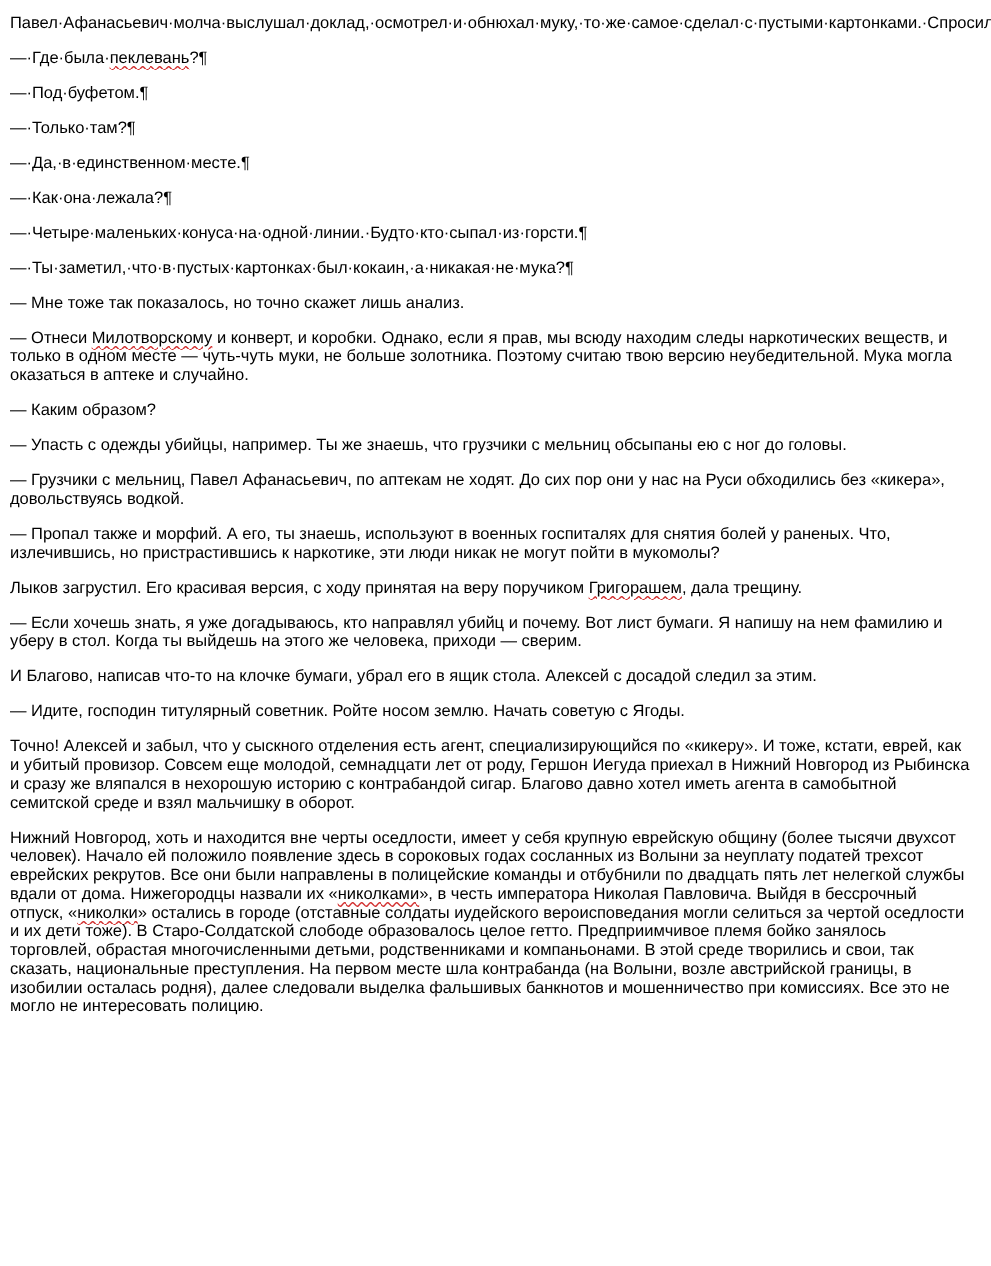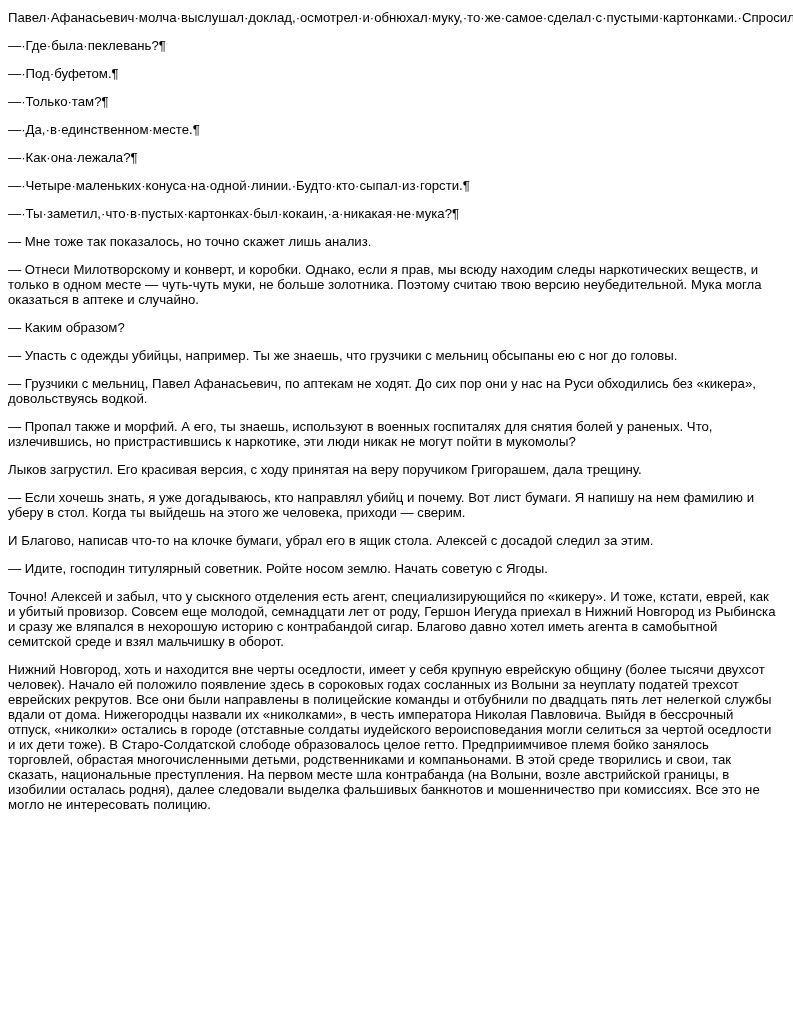--- a/index.html
+++ b/index.html
@@ -28,20 +28,21 @@
   }
   
   .marks {
     letter-spacing: 0;
   }
   .pilcrow {
     color: #000000;
   }
   
   .spell {
+    text-decoration: underline;
     text-decoration-style: wavy;
     text-decoration-color: #d33232;
     text-decoration-thickness: 1px;
     text-underline-offset: 2px;
   }
 </style>
 </head>
 <body>
 
 <div class="page">

